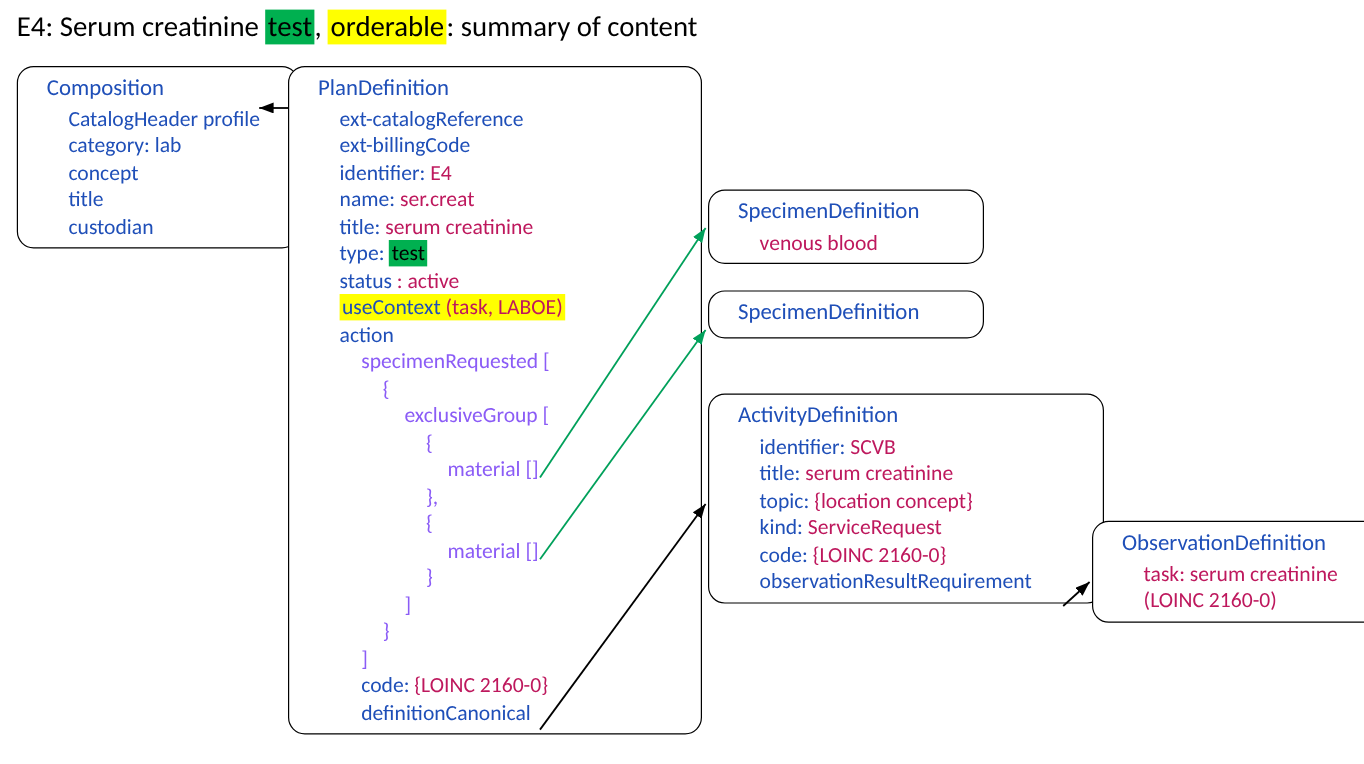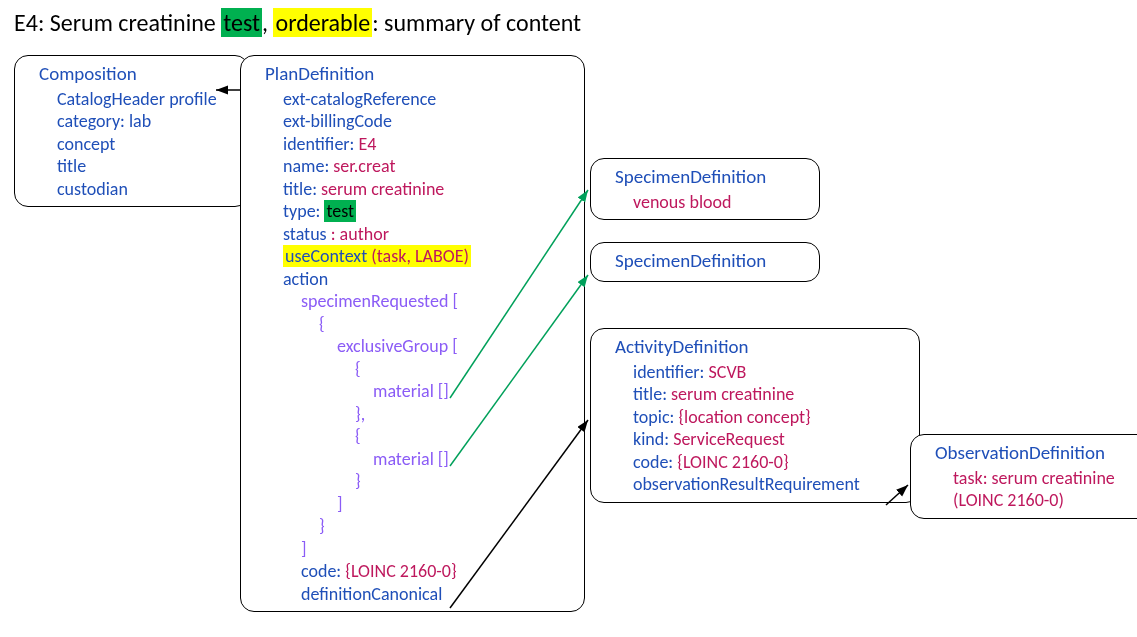--- a/index.html
+++ b/index.html
@@ -38,21 +38,21 @@
   </div>
 
   <div class="box" style="left:240px;top:55px;width:295px">
     <div class="head">PlanDefinition</div>
     <div class="blue ind1">ext-catalogReference</div>
     <div class="blue ind1">ext-billingCode</div>
     <div class="ind1"><span class="blue">identifier: </span><span class="black">E4</span></div>
     <div class="ind1"><span class="blue">name: </span><span class="black">ser.creat</span></div>
     <div class="ind1"><span class="blue">title: </span><span class="black">serum creatinine</span></div>
     <div class="ind1"><span class="blue">type: </span><span class="hl-green">test</span></div>
-    <div class="ind1"><span class="blue">status</span><span class="black"> : author</span></div>
+    <div class="ind1"><span class="blue">status</span><span class="black"> : active</span></div>
     <div class="ind1"><span class="hl-yellow"><span class="blue">useContext </span><span class="black">(task, LABOE)</span></span></div>
     <div class="blue ind1">action</div>
     <div class="green ind2">specimenRequested [</div>
     <div class="green ind3">{</div>
     <div class="green ind4">exclusiveGroup [</div>
     <div class="green ind5">{</div>
     <div class="green" style="padding-left:108px">material  []</div>
     <div class="green ind5">},</div>
     <div class="green ind5">{</div>
     <div class="green" style="padding-left:108px">material  []</div>

